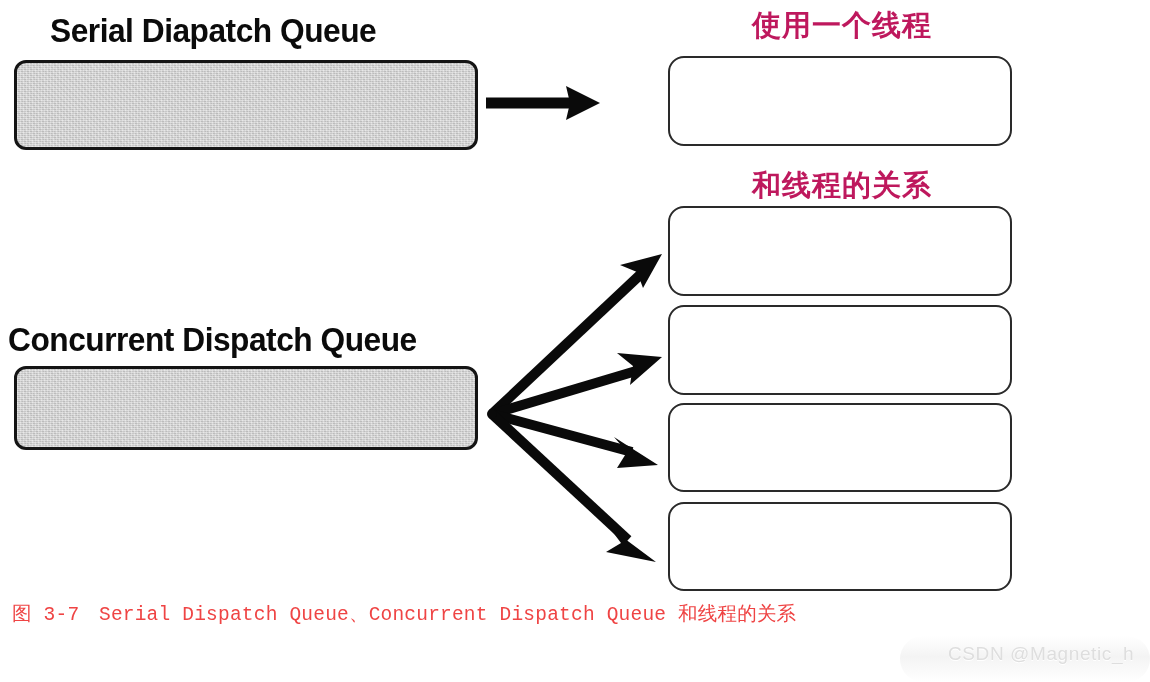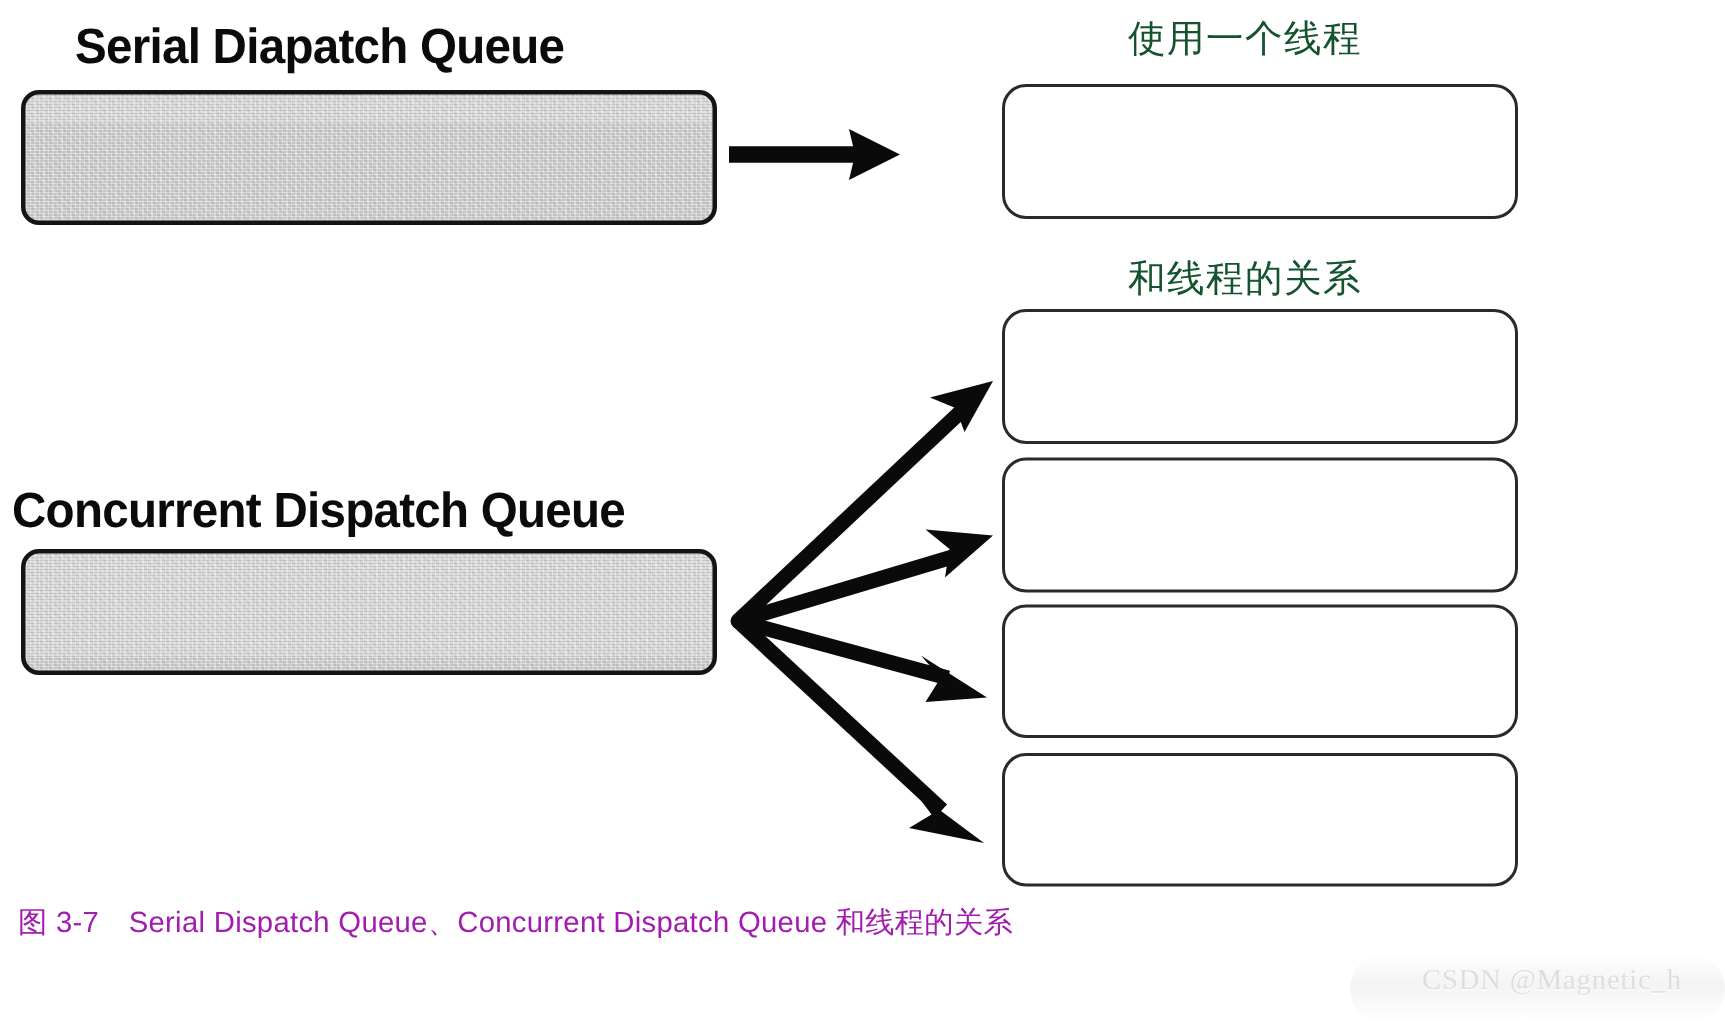--- a/index.html
+++ b/index.html
@@ -36,24 +36,24 @@
     transform: scaleX(0.96);
     transform-origin: left center;
   }
   #serial-title   { left: 50px;  top: 14px; }
   #concurrent-title { left: 8px;  top: 323px; }
 
   
   .thread-group-title {
     position: absolute;
     font-family: "DejaVu Sans", "Liberation Sans", sans-serif;
-    font-weight: normal;
-    font-size: 25px;
+    font-weight: bold;
+    font-size: 29px;
     line-height: 27px;
-    color: #14532d;
+    color: #be185d;
     white-space: nowrap;
     letter-spacing: 1px;
   }
   #single-thread-title { left: 752px; top: 12px; }
   #multi-thread-title  { left: 752px; top: 172px; }
 
   
   .queue-box {
     position: absolute;
     box-sizing: border-box;
@@ -89,34 +89,34 @@
     width: 1150px;
     height: 682px;
     pointer-events: none;
   }
 
   
   #figure-caption {
     position: absolute;
     left: 12px;
     top: 602px;
-    font-family: Liberation Sans, sans-serif;
+    font-family: Liberation Mono, monospace;
     font-size: 19.5px;
     line-height: 26px;
-    color: #a21caf;
+    color: #ef4444;
     white-space: nowrap;
     letter-spacing: 0.2px;
   }
 
   
   #watermark {
     position: absolute;
     left: 948px;
     top: 643px;
-    font-family: Liberation Serif, serif;
+    font-family: Liberation Sans, sans-serif;
     font-size: 19px;
     color: #dedede;
     white-space: nowrap;
     letter-spacing: 0.6px;
     text-shadow: 0 1px 0 #ffffff;
   }
   #watermark-smudge {
     position: absolute;
     left: 900px;
     top: 636px;

